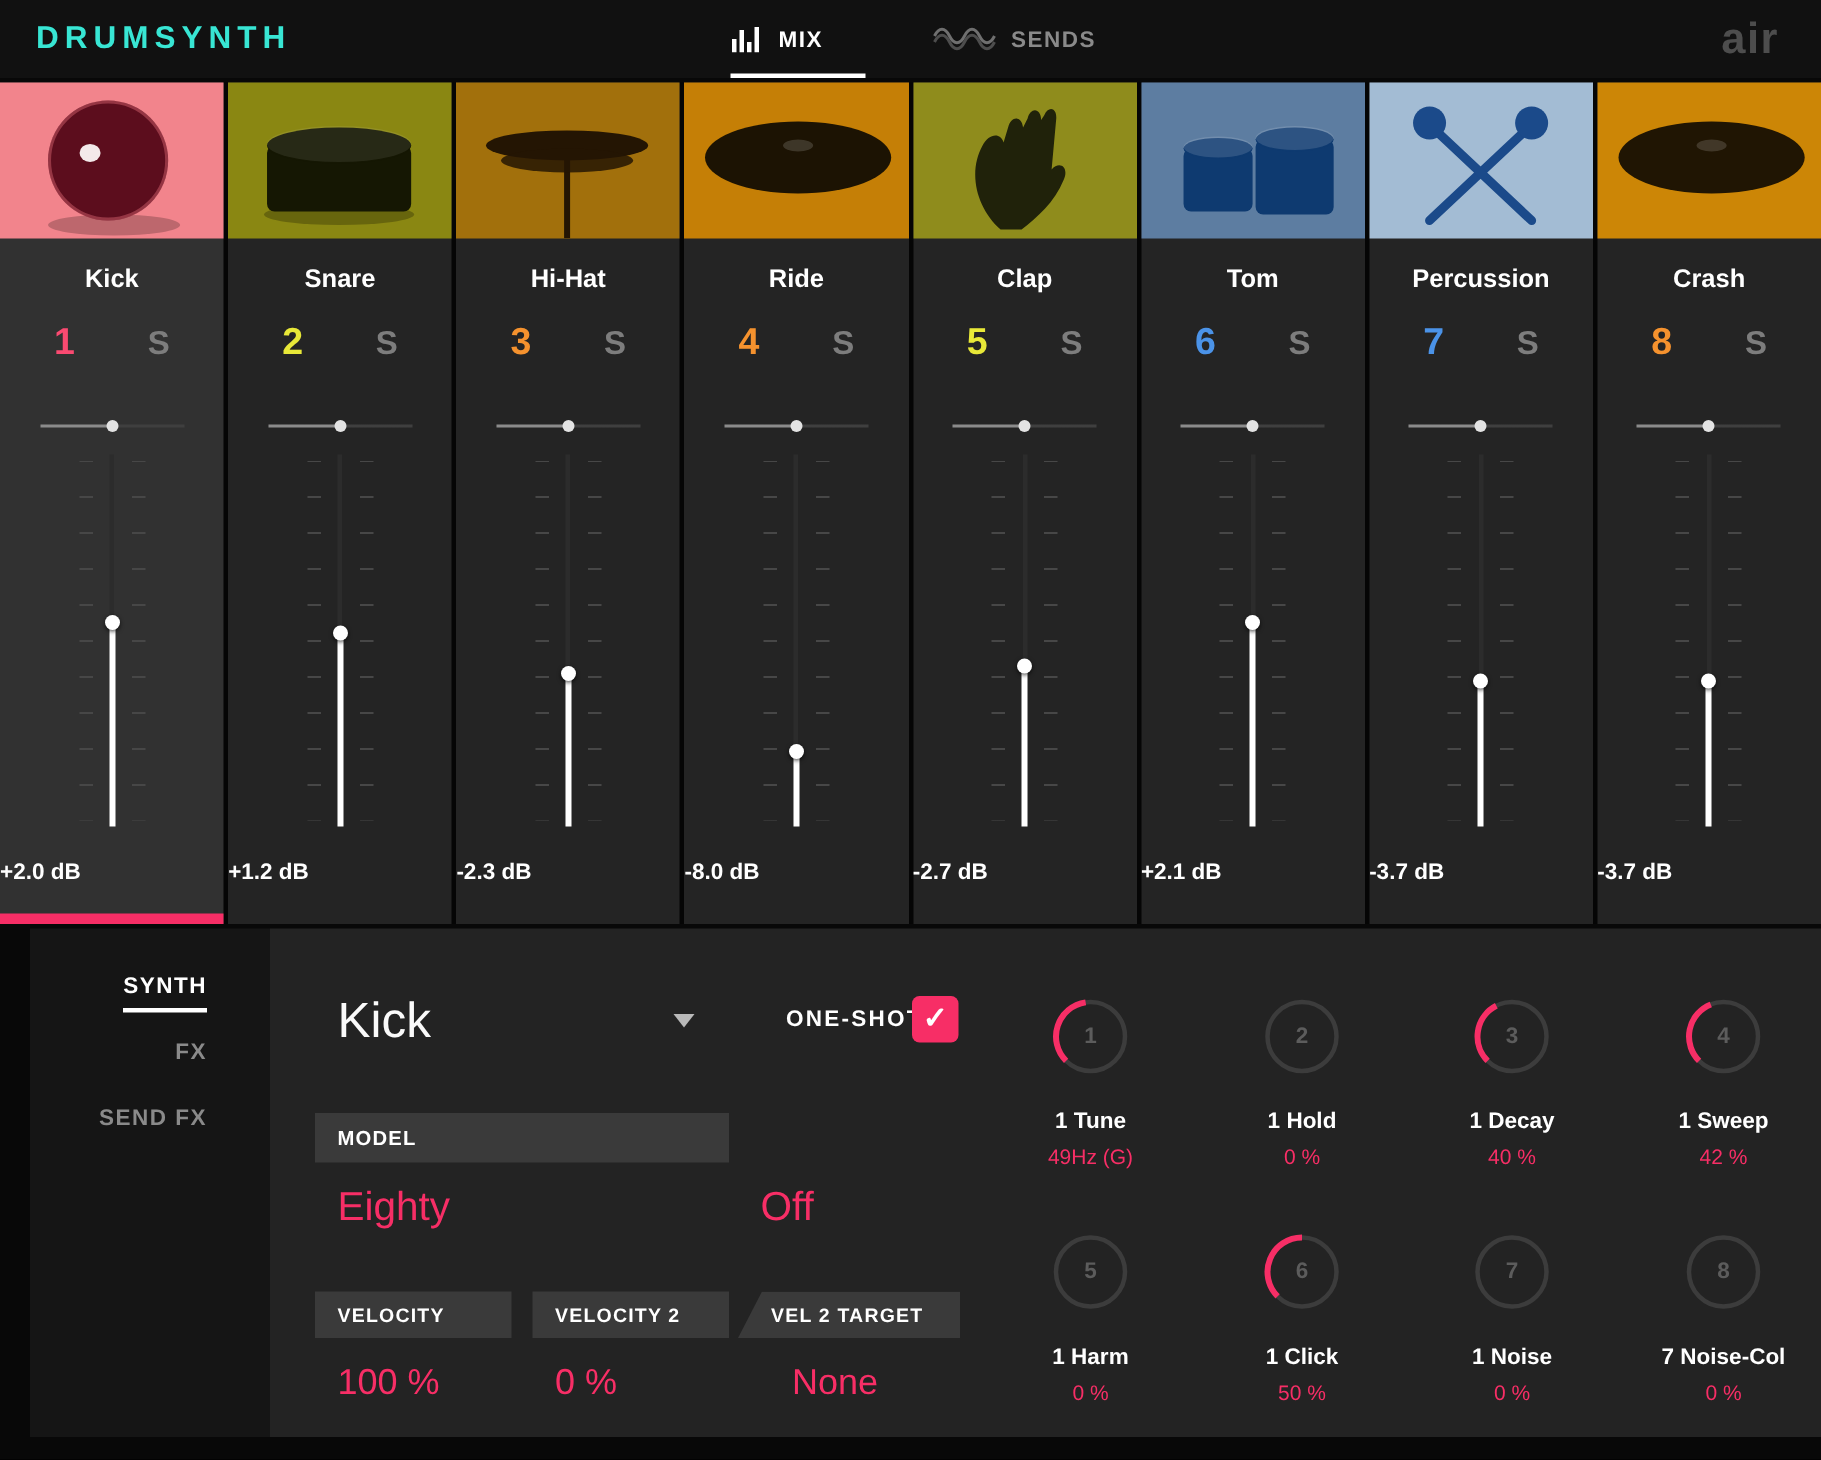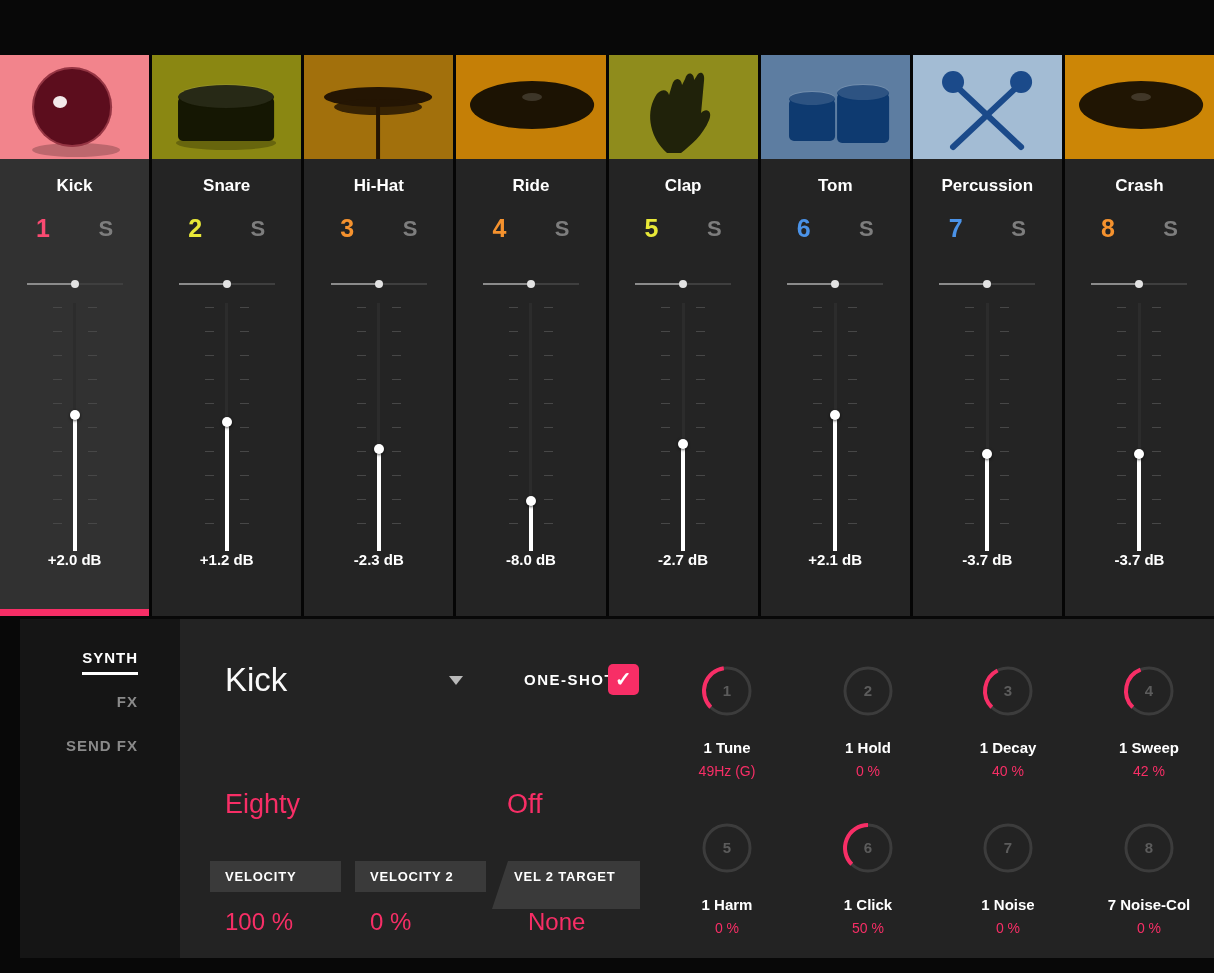--- a/index.html
+++ b/index.html
@@ -34,21 +34,21 @@
   .pan-dot{position:absolute;top:1px;left:50%;margin-left:-4px;width:8px;height:8px;border-radius:50%;background:#e3e3e3;}
   .fader{margin:14px auto 0;width:62px;height:248px;position:relative;}
   .ticks{position:absolute;top:4px;bottom:4px;width:9px;
          background:repeating-linear-gradient(to bottom,#474747 0 1px,transparent 1px 24px);}
   .tleft{left:9px;}.tright{right:9px;}
   .trackwrap{position:absolute;left:50%;top:0;bottom:0;width:0;}
   .track{position:absolute;left:-1.5px;top:0;bottom:0;width:3px;background:#2c2c2c;}
   .fill{position:absolute;left:-2px;bottom:0;width:4px;background:#fff;}
   .handle{position:absolute;left:-5px;width:10px;height:10px;border-radius:50%;background:#fff;
           box-shadow:0 1px 3px rgba(0,0,0,.7);}
-  .db{text-align:center;color:#fff;font-weight:bold;font-size:15px;}
+  .db{margin-top:22px;text-align:left;color:#fff;font-weight:bold;font-size:15px;}
   .selbar{display:none;}
   .strip.selected .selbar{display:block;position:absolute;left:0;right:0;bottom:0;height:7px;background:var(--accent);}
 
   
   .bottom{position:absolute;top:619px;left:0;width:1214px;height:339px;display:flex;}
   .side{width:160px;background:#151515;padding-top:30px;box-sizing:border-box;flex:none;margin-left:20px;}
   .side-item{text-align:right;padding-right:42px;font-size:15px;font-weight:bold;letter-spacing:1px;
              color:#8a8a8a;height:18px;line-height:18px;cursor:pointer;}
   .side-item + .side-item{margin-top:26px;}
   .side-item.active{color:#fff;}
@@ -65,21 +65,21 @@
   .oneshot-box span{color:#fff;font-size:20px;font-weight:bold;line-height:31px;}
 
   .fbox{position:absolute;height:33px;background:#3a3a3a;box-sizing:border-box;cursor:pointer;}
   .fbox span{display:block;padding-left:15px;line-height:33px;font-size:13.5px;font-weight:bold;
              letter-spacing:.8px;color:#fff;white-space:nowrap;}
   .f-model{left:30px;top:123px;width:276px;}
   .f-mute{left:315px;top:123px;width:146px;}
   .f-vel{left:30px;top:242px;width:131px;height:31px;}
   .f-vel span,.f-vel2 span,.f-v2t span{line-height:31px;font-size:13px;}
   .f-vel2{left:175px;top:242px;width:131px;height:31px;}
-  .f-v2t{left:312px;top:242px;width:148px;height:48px;clip-path:polygon(16px 0,100% 0,100% 100%,0 100%);}
+  .f-v2t{left:312px;top:242px;width:148px;height:31px;clip-path:polygon(16px 0,100% 0,100% 100%,0 100%);}
   .f-v2t span{padding-left:22px;}
   .pinkval{position:absolute;color:var(--accent);}
   .v-model{left:45px;top:170px;font-size:27px;}
   .v-mute{left:327px;top:170px;font-size:27px;}
   .v-vel{left:45px;top:289px;font-size:24px;}
   .v-vel2{left:190px;top:289px;font-size:24px;}
   .v-v2t{left:348px;top:289px;font-size:24px;}
 
   
   .knob-cell{position:absolute;width:140px;text-align:center;cursor:pointer;}
@@ -89,20 +89,41 @@
   .arc{fill:none;stroke:var(--accent);stroke-width:4;}
   .knob-num{position:absolute;inset:0;line-height:56px;color:#5c5c5c;font-size:15px;font-weight:bold;}
   .knob-label{margin-top:20px;color:#fff;font-weight:bold;font-size:15px;line-height:18px;}
   .knob-value{margin-top:6px;color:var(--accent);font-size:14px;line-height:17px;}
 </style>
 </head>
 <body>
 
 <div class="app">
 
+  <header>
+    <div class="logo">DRUMSYNTH</div>
+    <div class="tab tab-mix">
+      <svg width="22" height="18" viewBox="0 0 22 18">
+        <rect x="1" y="9" width="3" height="9" fill="#fff"></rect>
+        <rect x="6" y="3" width="3" height="15" fill="#fff"></rect>
+        <rect x="11" y="11" width="3" height="7" fill="#fff"></rect>
+        <rect x="16" y="1" width="3" height="17" fill="#fff"></rect>
+      </svg>
+      <span class="tlabel">MIX</span>
+    </div>
+    <div class="mix-underline"></div>
+    <div class="tab tab-sends">
+      <svg width="42" height="20" viewBox="0 0 42 20">
+        <path d="M1,8 C4,2 8,2 11,8 S18,14 21,8 S28,2 31,8 S38,14 41,8" stroke="#6f6f6f" stroke-width="2" fill="none"></path>
+        <path d="M1,12 C4,6 8,6 11,12 S18,18 21,12 S28,6 31,12 S38,18 41,12" stroke="#4d4d4d" stroke-width="2" fill="none"></path>
+      </svg>
+      <span class="tlabel">SENDS</span>
+    </div>
+    <div class="brand">air</div>
+  </header>
 
   <div class="strips" id="strips">
   <div class="strip selected">
     <div class="thumb" style="background: rgb(242, 132, 140);">
           <svg viewBox="0 0 149 104" preserveAspectRatio="xMidYMid slice" style="position:absolute;inset:0;width:100%;height:100%">
             <ellipse cx="76" cy="95" rx="44" ry="7" fill="rgba(0,0,0,.22)"></ellipse>
             <circle cx="72" cy="52" r="40" fill="#5c0d1d"></circle>
             <circle cx="72" cy="52" r="39" fill="none" stroke="rgba(255,130,140,.35)" stroke-width="2"></circle>
             <ellipse cx="60" cy="47" rx="7" ry="6" fill="#f3e9ea"></ellipse>
           </svg>
@@ -355,20 +376,23 @@
     <section class="editor">
       <div class="ed-title">
         <span class="tname">Kick</span>
         <span class="caret"></span>
       </div>
       <div class="oneshot-label">ONE-SHOT</div>
       <div class="oneshot-box">
         <span>✓</span>
       </div>
 
+      <div class="fbox f-model">
+        <span>MODEL</span>
+      </div>
       <div class="pinkval v-model">Eighty</div>
       <div class="pinkval v-mute">Off</div>
 
       <div class="fbox f-vel">
         <span>VELOCITY</span>
       </div>
       <div class="fbox f-vel2">
         <span>VELOCITY 2</span>
       </div>
       <div class="fbox f-v2t">

